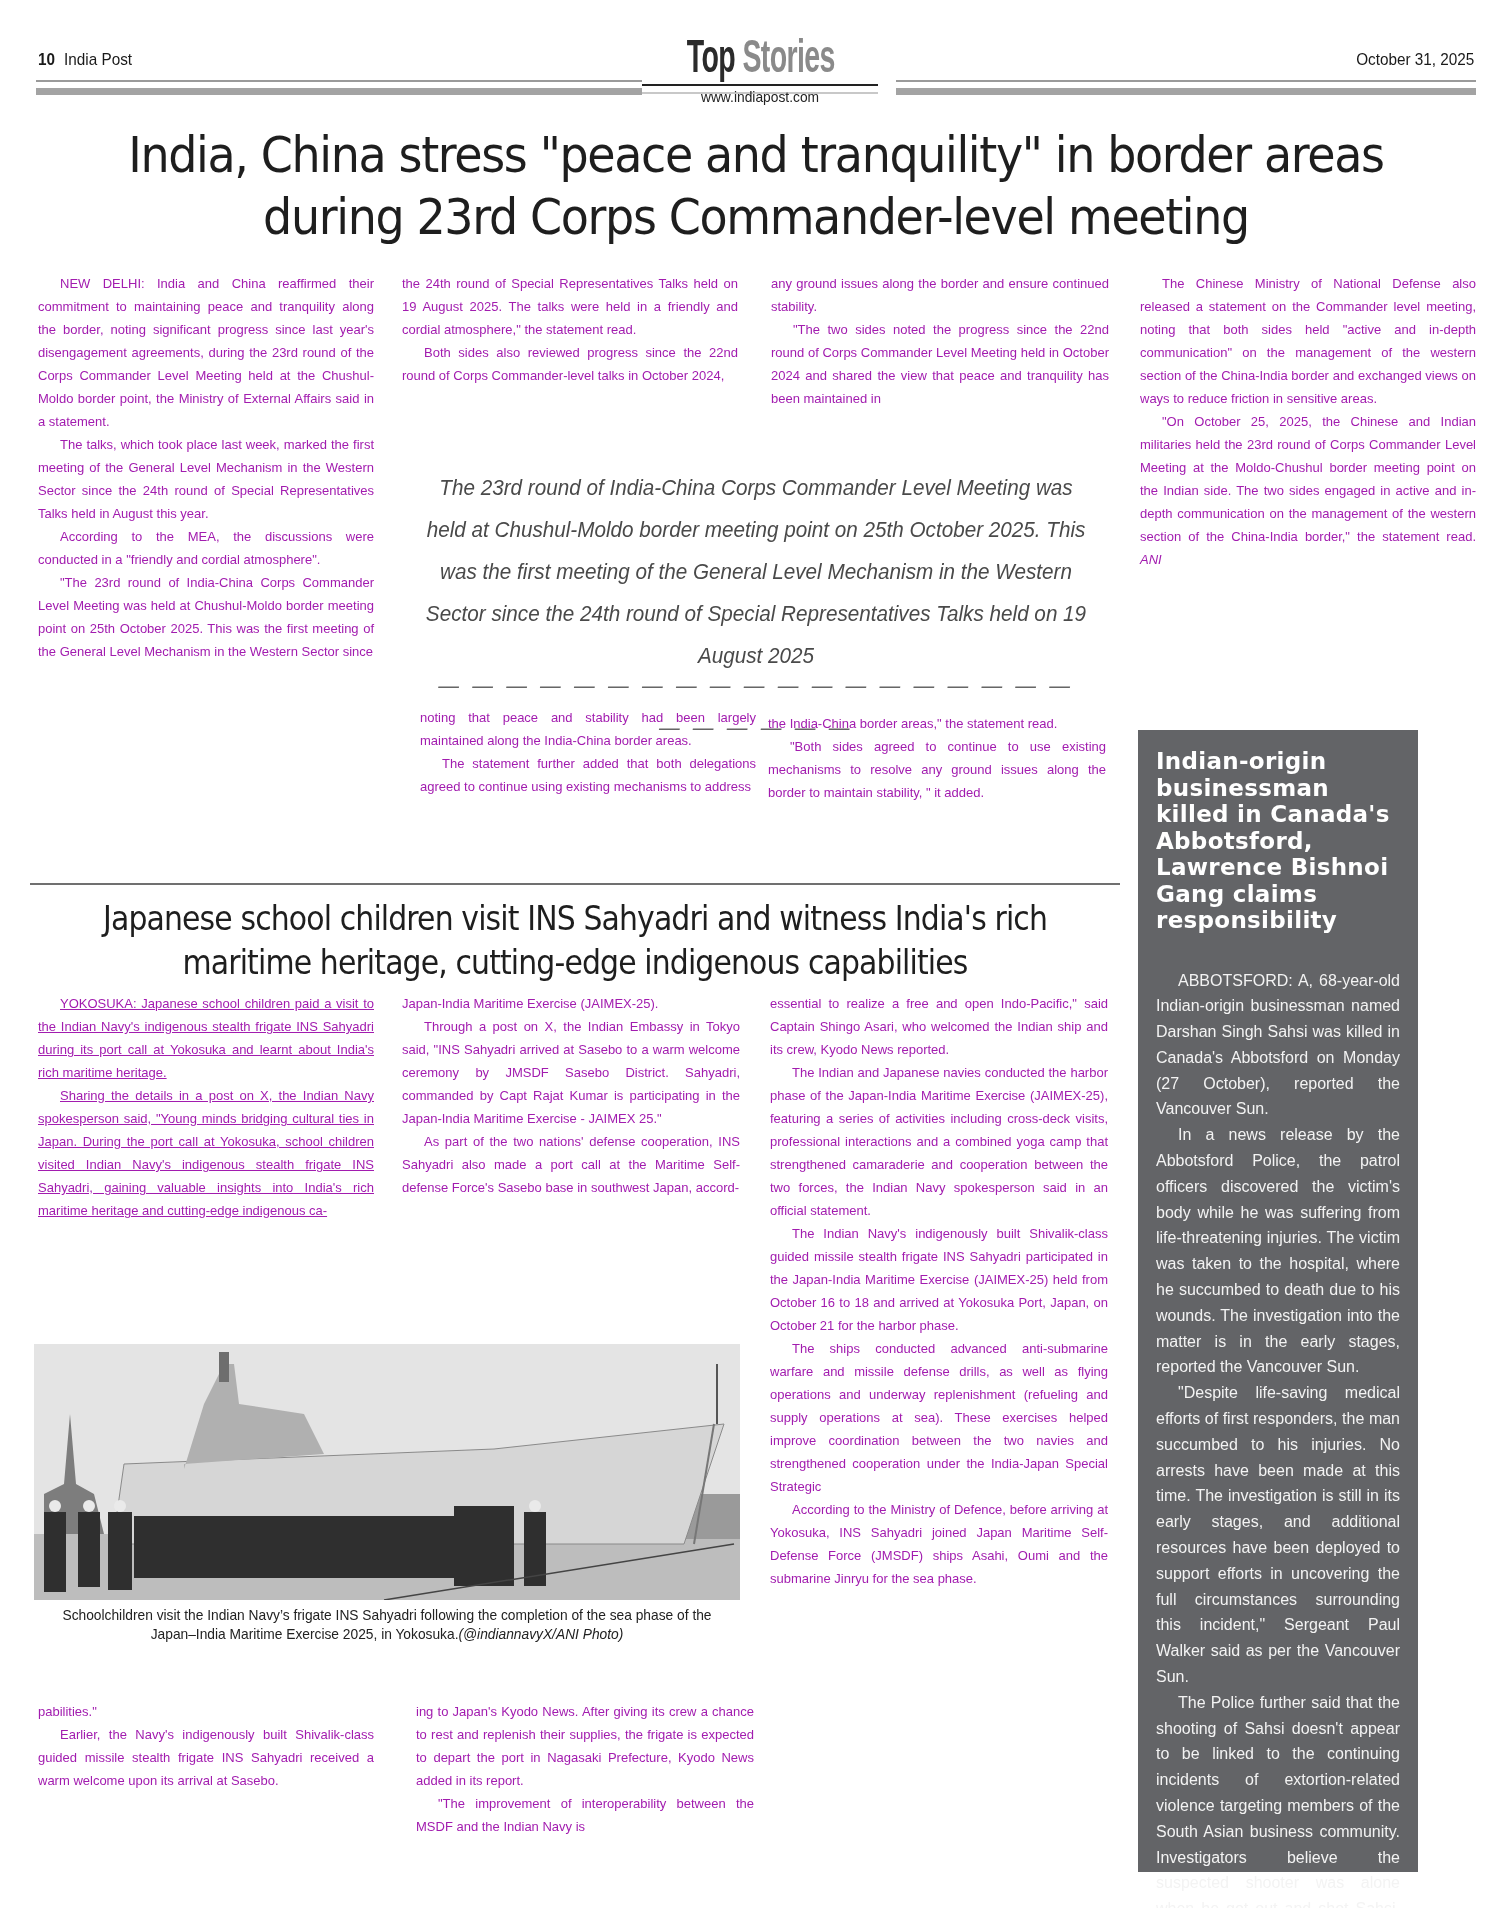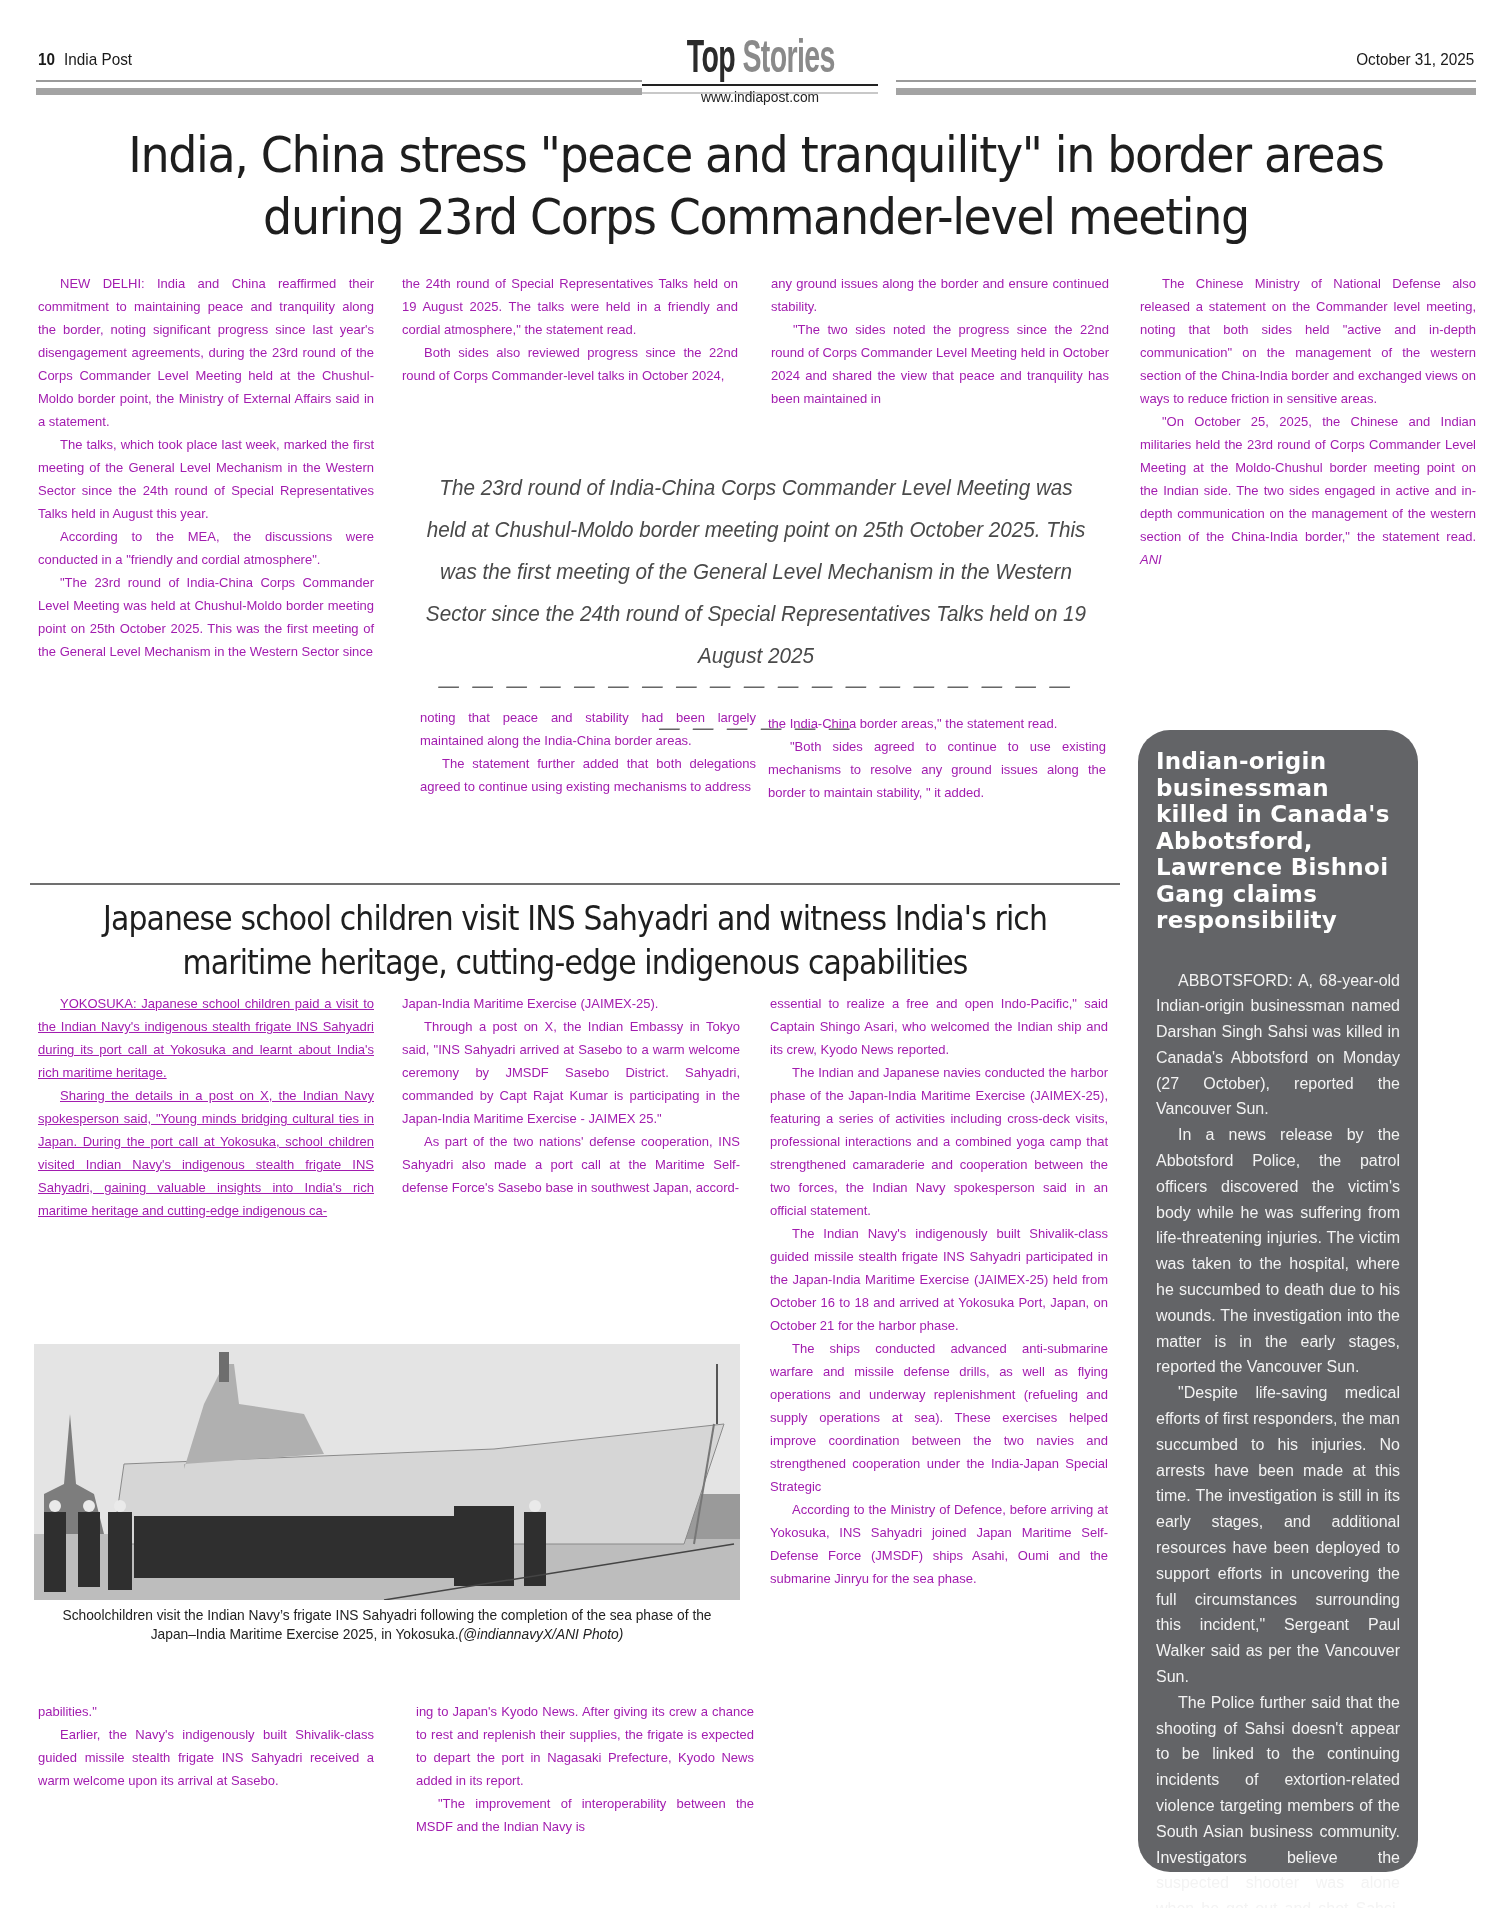--- a/index.html
+++ b/index.html
@@ -17,21 +17,21 @@
   .masthead .underline { height: 2px; background: #222; margin: 2px 0 0 0; }
   .masthead .url { font-family: "Liberation Sans", sans-serif; font-size: 15px; color: #222; margin-top: 2px; transform: scaleX(0.92); }
   .headline1 { left: 30px; width: 1452px; top: 124px; text-align: center; font-family: "DejaVu Sans", sans-serif; font-weight: normal; font-size: 50px; line-height: 62px; letter-spacing: -1.5px; color: #1e1e1e; transform: scaleX(0.92); transform-origin: center top; }
   .col { font-family: "Liberation Sans", sans-serif; font-size: 13px; line-height: 23px; color: #a21caf; text-align: justify; }
   .col p { margin: 0; text-indent: 22px; }
   .col p.noind { text-indent: 0; }
   .pull { left: 400px; top: 467px; width: 712px; text-align: center; font-family: "Liberation Sans", sans-serif; font-style: italic; font-size: 22px; line-height: 42px; color: #4a4a4a; transform: scaleX(0.94); }
   .pull .dashes { letter-spacing: 4px; color: #666; margin-top: -12px; }
   .sep { left: 30px; top: 883px; width: 1090px; height: 2px; background: #707070; }
   .headline2 { left: 30px; width: 1090px; top: 896px; text-align: center; font-family: "DejaVu Sans", sans-serif; font-size: 34px; line-height: 44px; letter-spacing: -1px; color: #1e1e1e; transform: scaleX(0.88); transform-origin: center top; }
-  .sidebar { left: 1138px; top: 730px; width: 280px; height: 1142px; background: #636467; color: #ffffff; border-radius: 32px; }
+  .sidebar { left: 1138px; top: 730px; width: 280px; height: 1142px; background: #636467; color: #ffffff; }
   .sidebar .title { margin: 18px 18px 0 18px; font-family: "DejaVu Sans", sans-serif; font-weight: bold; font-size: 23px; line-height: 26.5px; letter-spacing: 0.3px; }
   .sidebar .body { margin: 34px 18px 0 18px; font-family: "Liberation Sans", sans-serif; font-size: 16px; line-height: 25.8px; text-align: justify; color: #f3f3f3; }
   .sidebar .body p { margin: 0; text-indent: 22px; }
   .photo { left: 34px; top: 1344px; width: 706px; height: 256px; overflow: hidden; background: linear-gradient(#e6e6e6, #cfcfcf); }
   .caption { left: 34px; top: 1606px; width: 706px; text-align: center; font-family: "Liberation Sans", sans-serif; font-size: 14.5px; line-height: 19px; color: #222; transform: scaleX(0.95); }
   .caption i { font-style: italic; }
   i.ani { font-style: italic; }
 </style>
 </head>
 <body>

